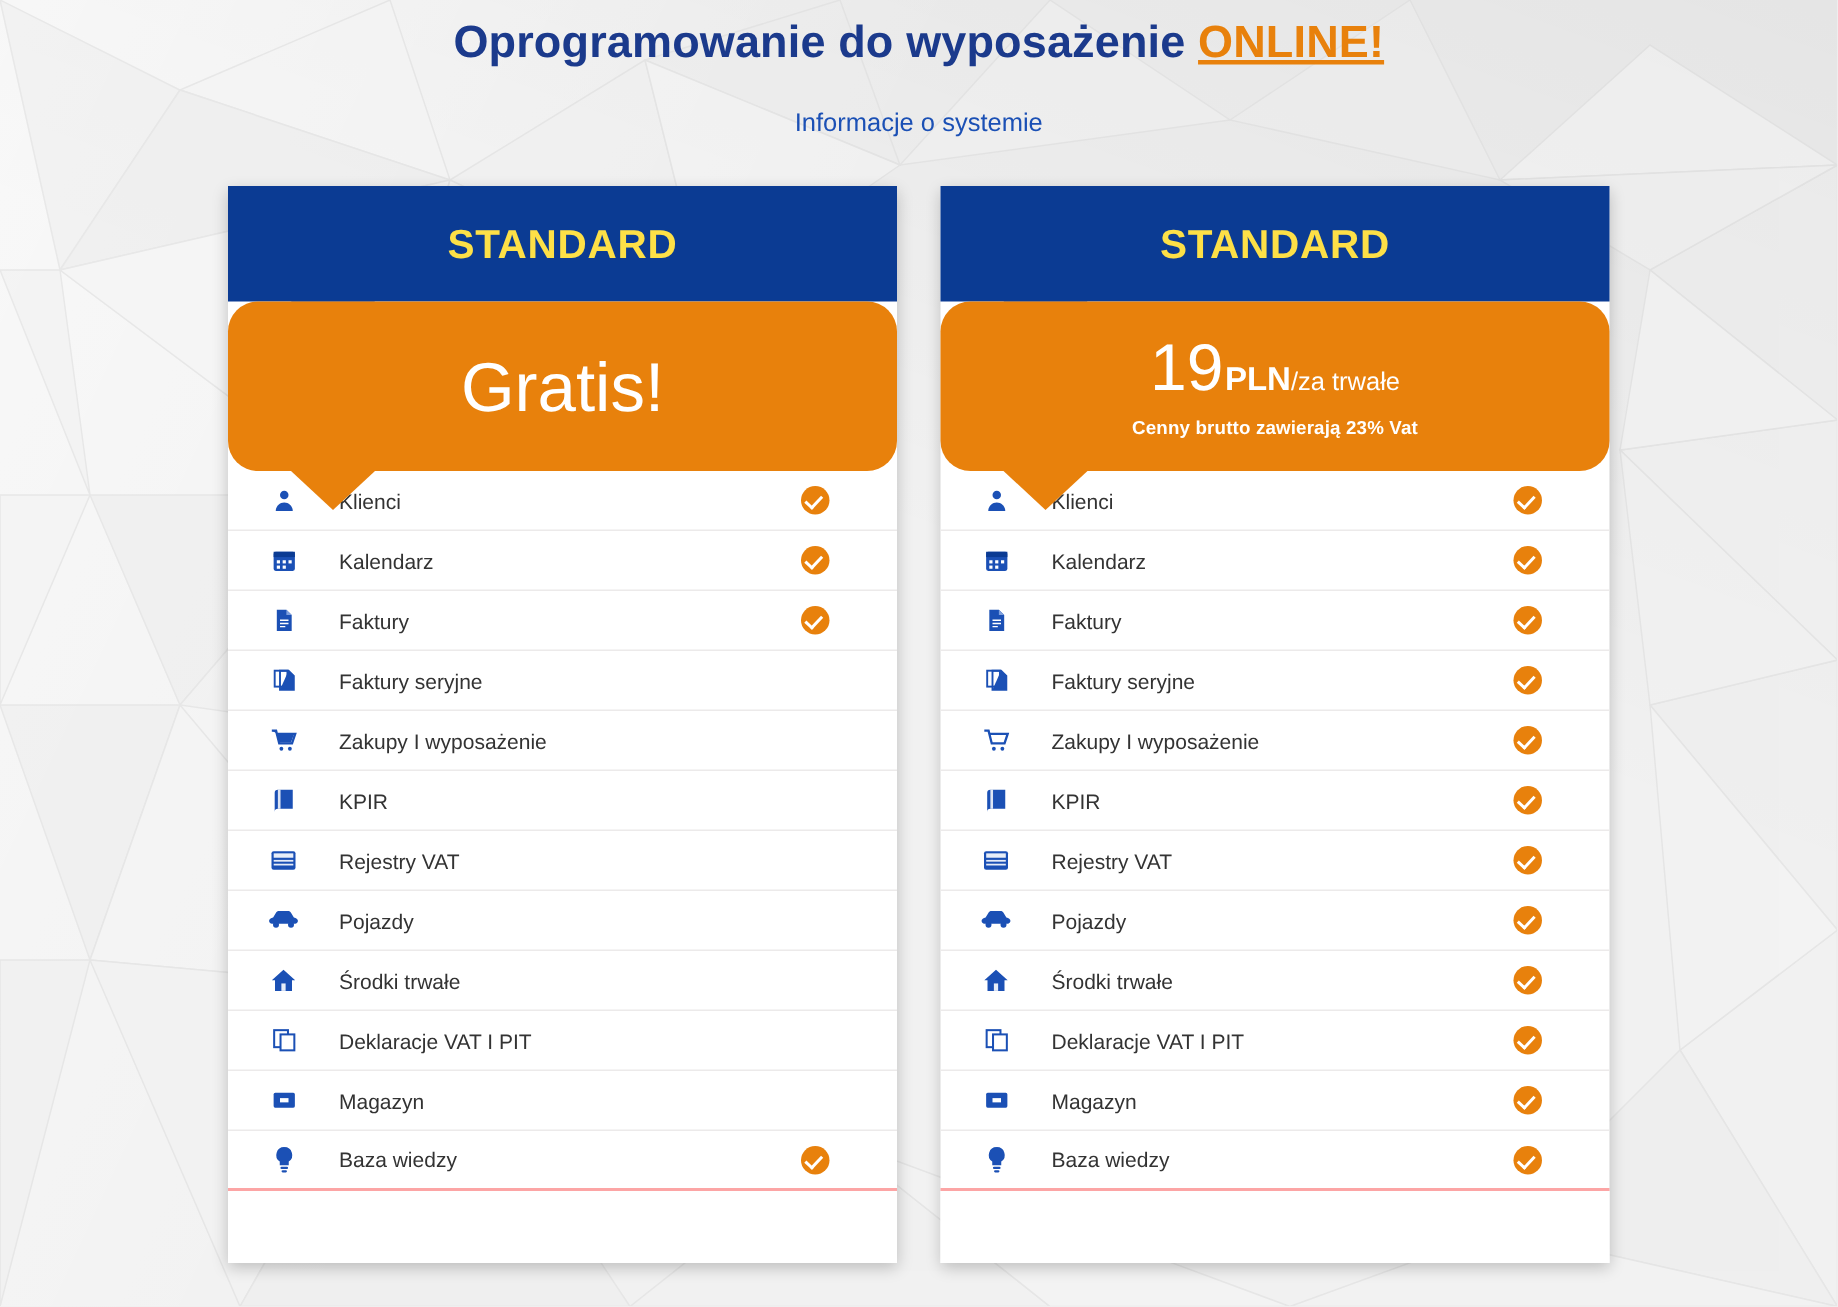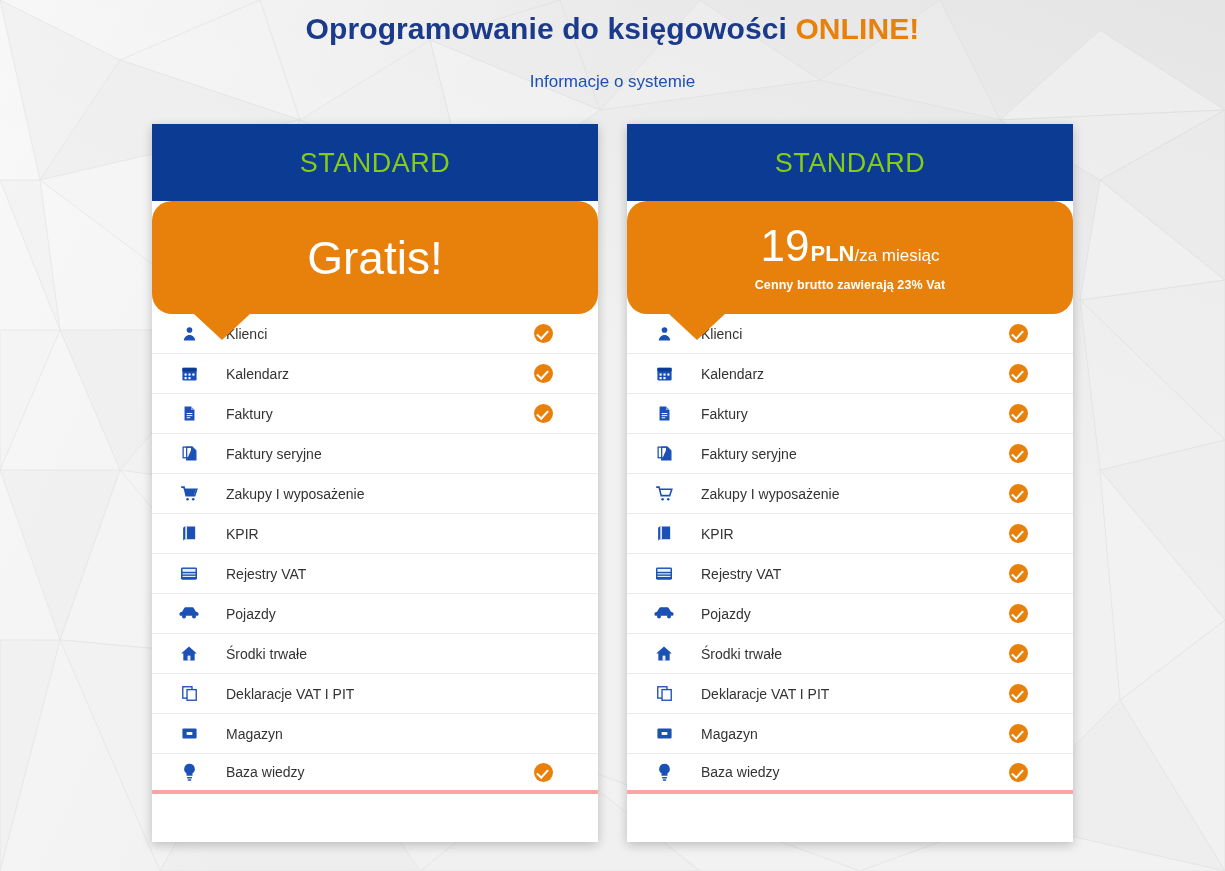--- a/index.html
+++ b/index.html
@@ -24,21 +24,21 @@
   .bg-poly { position: absolute; inset: 0; opacity: 0.55; }
   .headline {
     text-align: center;
     padding-top: 12px;
     font-size: 30px;
     font-weight: bold;
     color: #1b3a8c;
     letter-spacing: 0.1px;
     position: relative;
   }
-  .headline .accent { color: #e8810c; }
+  .headline .accent { color: #e8810c; text-decoration: underline; }
   .subhead {
     text-align: center;
     margin-top: 26px;
     font-size: 17px;
     font-weight: normal;
     color: #1b50b5;
     position: relative;
   }
   .plans {
     position: relative;
@@ -48,24 +48,24 @@
     gap: 29px;
   }
   .card {
     width: 446px;
     background: #fff;
     box-shadow: 0 3px 10px rgba(0,0,0,0.22);
     position: relative;
   }
   .card-header {
     background: #0b3b93;
-    color: #84cc16;
+    color: #fde047;
     text-align: center;
     font-size: 27px;
-    font-weight: normal;
+    font-weight: bold;
     letter-spacing: 0.5px;
     padding: 24px 17px 22px;
     position: relative;
   }
   .card-header::after {
     content: "";
     position: absolute;
     left: 42px;
     bottom: -22px;
     width: 0; height: 0;
@@ -116,21 +116,21 @@
     letter-spacing: 0.1px;
   }
   .features { list-style: none; }
   .feature {
     display: flex;
     align-items: center;
     height: 40px;
     border-bottom: 1px solid #eceaea;
     padding: 0 27px 0 0;
   }
-  .feature:last-child { border-bottom: 4px solid #fca5a5; }
+  .feature:last-child { border-bottom: 2px solid #fca5a5; }
   .f-icon {
     width: 74px;
     display: flex;
     justify-content: center;
     align-items: center;
     color: #1b50b5;
   }
   .f-label {
     flex: 1;
     font-size: 14px;
@@ -196,21 +196,21 @@
       <polygon points="1120,700 1225,620 1225,871" fill="#f1f1f1"></polygon>
       <polygon points="1100,470 1120,700 1225,620" fill="#f4f4f4"></polygon>
       <polygon points="1000,820 1120,700 1225,871" fill="#ededed"></polygon>
       <polygon points="860,871 1000,820 1225,871" fill="#f3f3f3"></polygon>
       <polygon points="420,871 560,760 700,871" fill="#f0f0f0"></polygon>
       <polygon points="700,871 560,760 860,871" fill="#f4f4f4"></polygon>
     </g>
   </svg>
 
   <h1 class="headline">
-    <span>Oprogramowanie do księgowości </span><span class="accent">ONLINE!</span>
+    <span>Oprogramowanie do wyposażenie </span><span class="accent">ONLINE!</span>
   </h1>
 
   <div class="subhead">Informacje o systemie</div>
 
   <div class="plans">
 
     <div class="card">
       <div class="card-header">STANDARD</div>
       <div class="price-band">
         <div class="price-free">Gratis!</div>
@@ -381,21 +381,21 @@
       </ul>
       <div class="card-footer"></div>
     </div>
 
     <div class="card">
       <div class="card-header">STANDARD</div>
       <div class="price-band">
         <div class="price-main">
           <span class="price-amount">19</span>
           <span class="price-currency">PLN</span>
-          <span class="price-period">/za miesiąc</span>
+          <span class="price-period">/za trwałe</span>
         </div>
         <div class="price-note">Cenny brutto zawierają 23% Vat</div>
       </div>
       <ul class="features">
 
         <li class="feature">
           <span class="f-icon">
             <svg width="17" height="17" viewBox="0 0 24 24" fill="#1b50b5">
                 <circle cx="12" cy="7" r="4"></circle>
                 <path d="M4 22c0-4.4 3.6-8 8-8s8 3.6 8 8z"></path>

